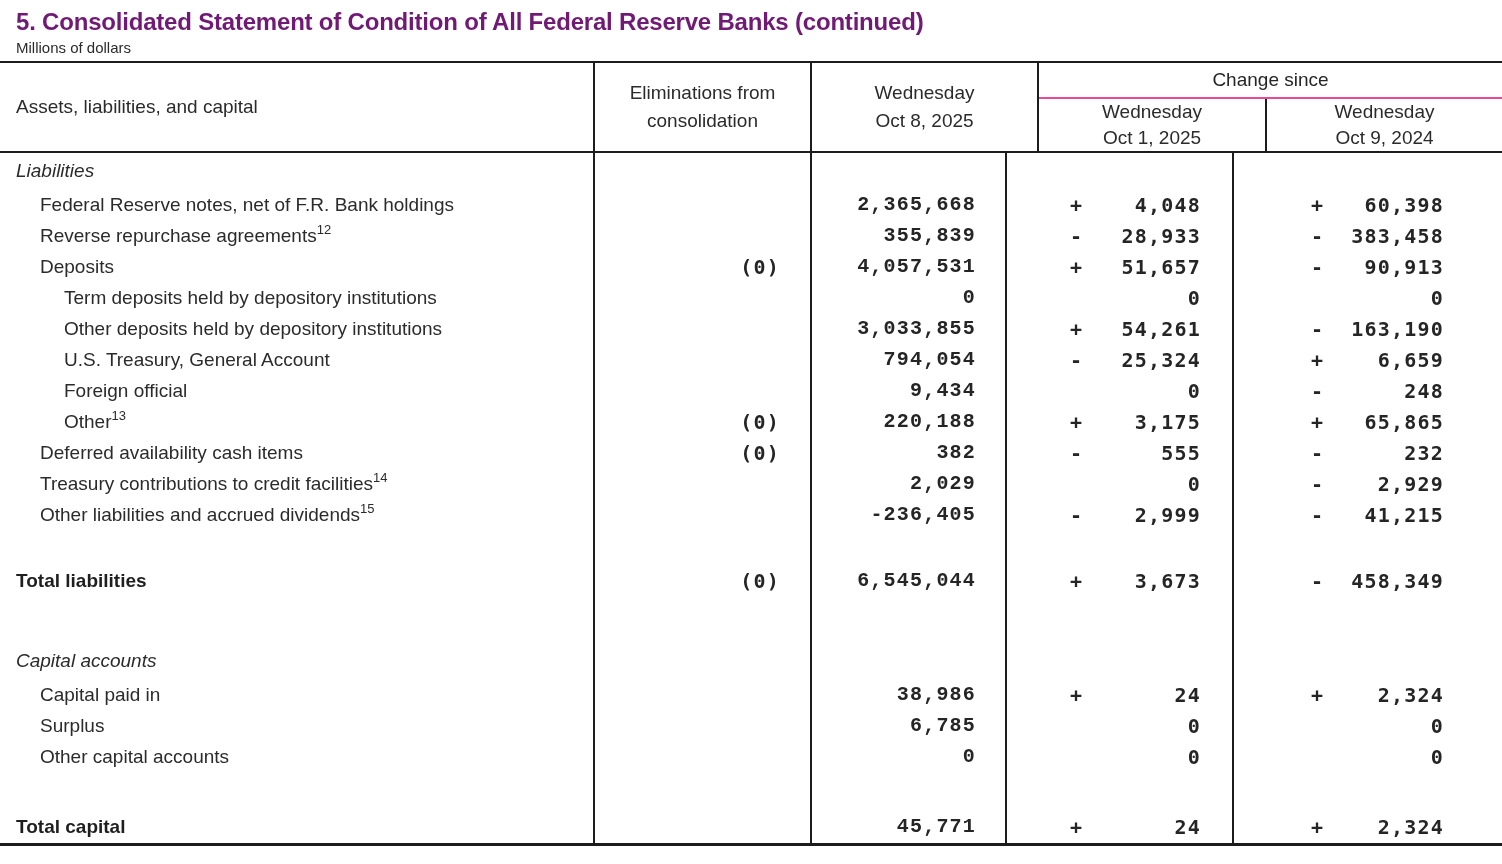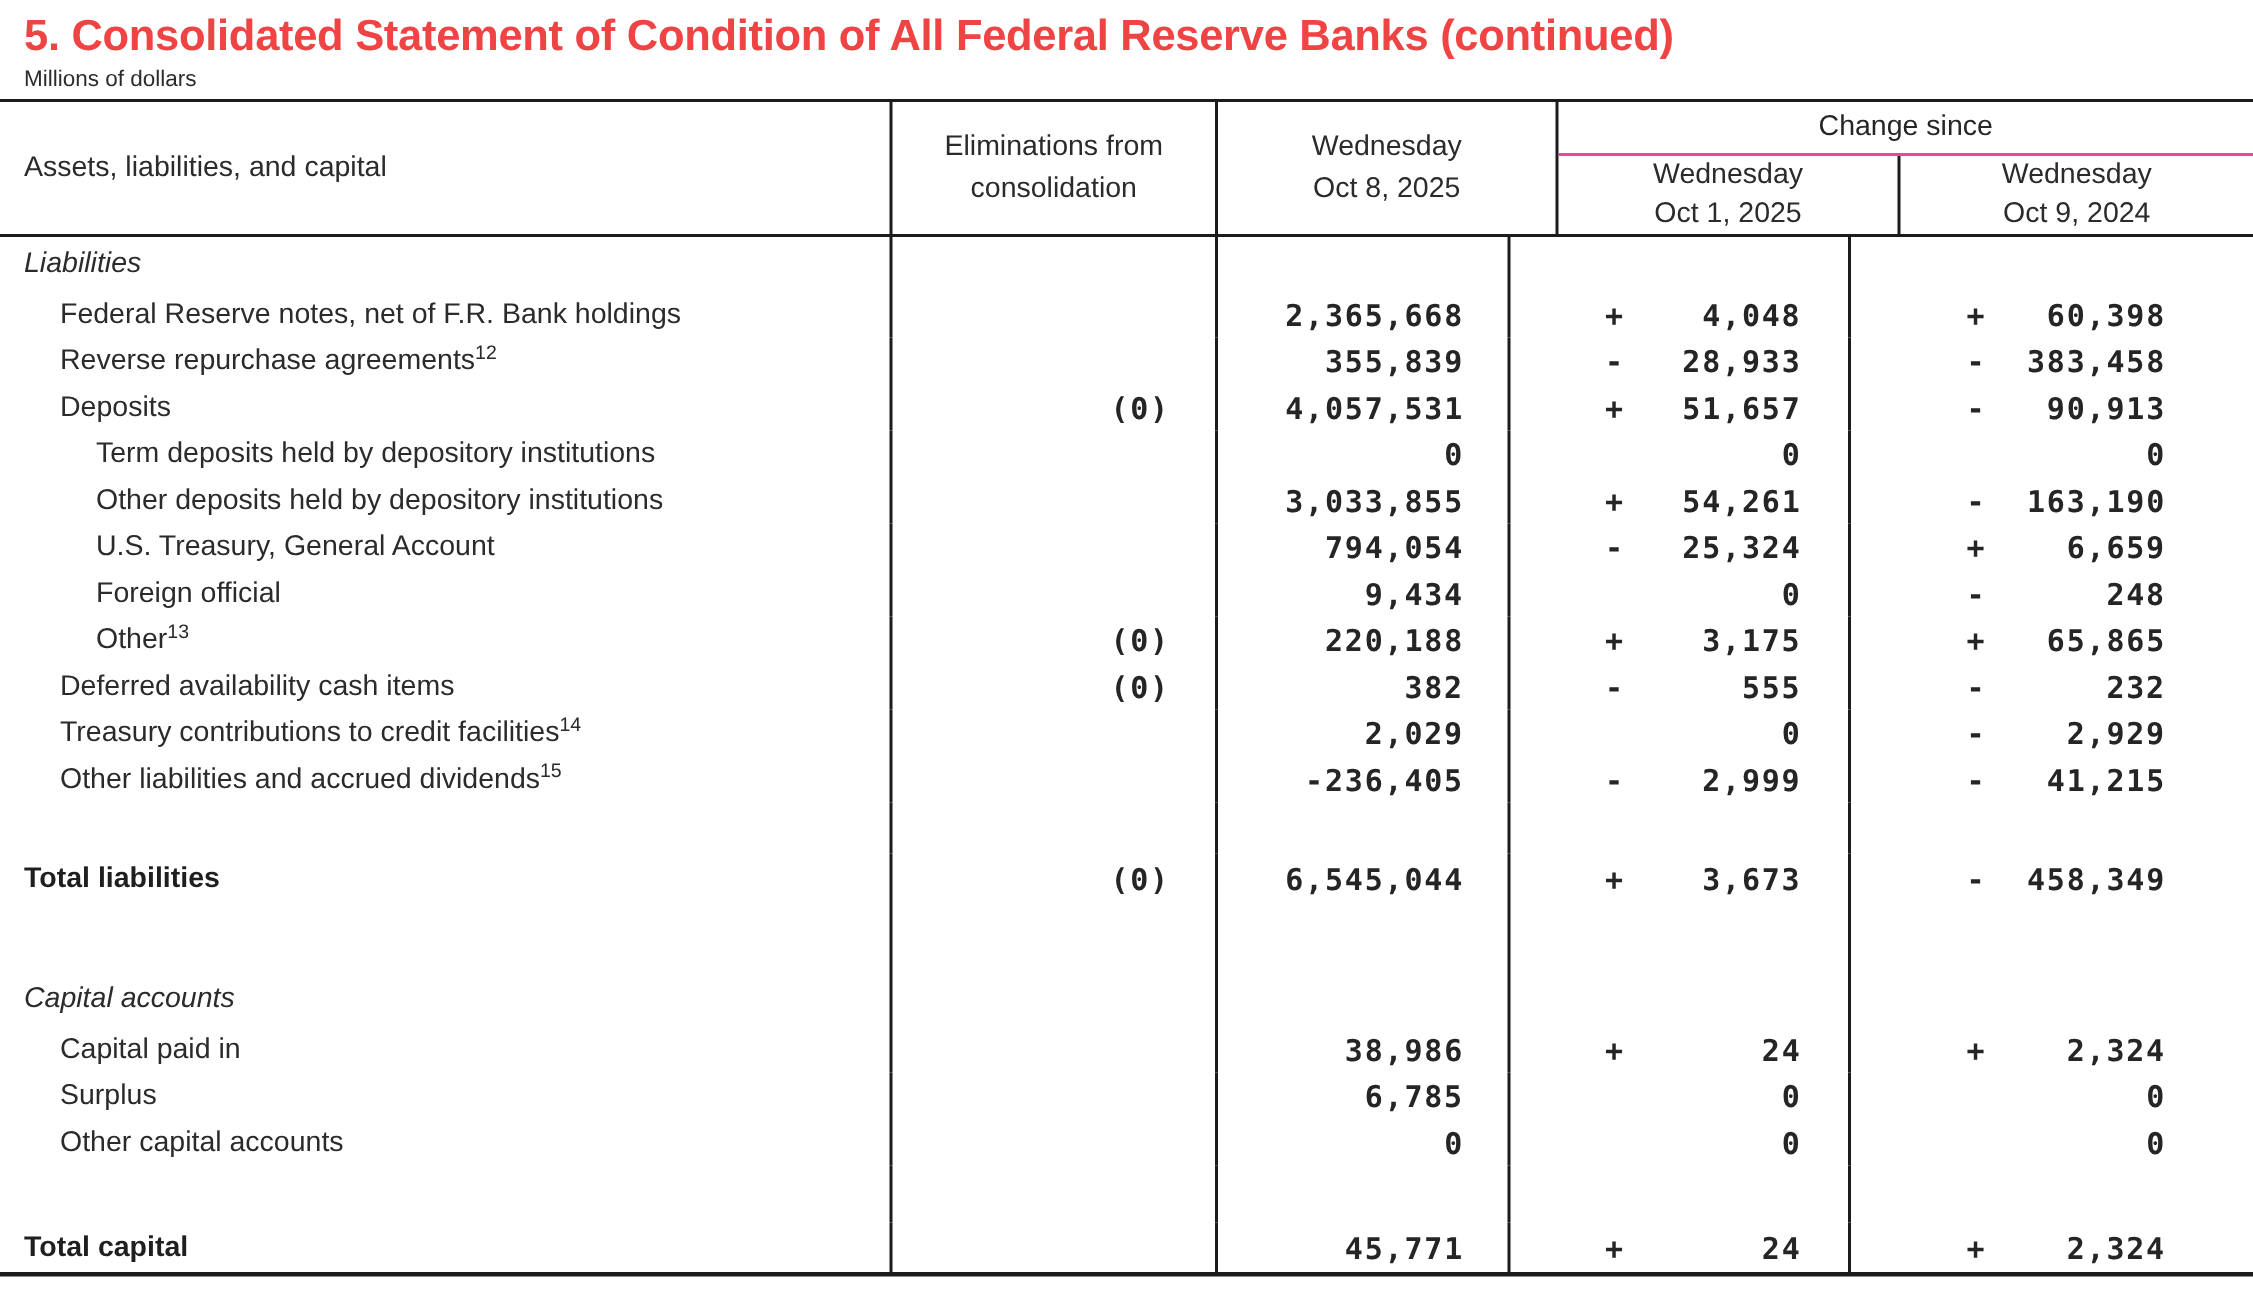--- a/index.html
+++ b/index.html
@@ -7,23 +7,23 @@
   body {
     width: 1502px; height: 864px;
     font-family: "Liberation Sans", sans-serif;
     color: #262626;
     overflow: hidden;
   }
   .page { position: relative; width: 1502px; height: 864px; }
 
   .title {
     padding: 8px 16px 0 16px;
-    font-size: 29px;
+    font-size: 24px;
     font-weight: 700;
-    color: #ef4444;
+    color: #701a75;
     letter-spacing: -0.2px;
   }
   .subtitle {
     padding: 3px 16px 5px 16px;
     font-size: 15px;
     color: #2b2b2b;
   }
 
   .tbl {
     width: 1502px;
@@ -102,21 +102,21 @@
     font-size: 20px;
     letter-spacing: 1.2px;
     color: #252525;
   }
 
   .c2, .c3, .c4, .c5 {
     border-left: 2px solid #1c1c1c;
     display: flex; align-items: center;
   }
   .c2 { width: 217px; justify-content: flex-end; padding-right: 30px; }
-  .c3 { width: 195px; justify-content: flex-end; padding-right: 29px; }
+  .c3 { width: 195px; justify-content: flex-end; padding-right: 29px; font-family: Liberation Mono, monospace; }
   .c4 { width: 227px; }
   .c5 { width: 238px; }
 
   .chg {
     margin-left: auto;
     display: flex; justify-content: space-between; align-items: center;
   }
   .c4 .chg { width: 131px; margin-right: 31px; }
   .c5 .chg { width: 133px; margin-right: 26px; }
 </style>

